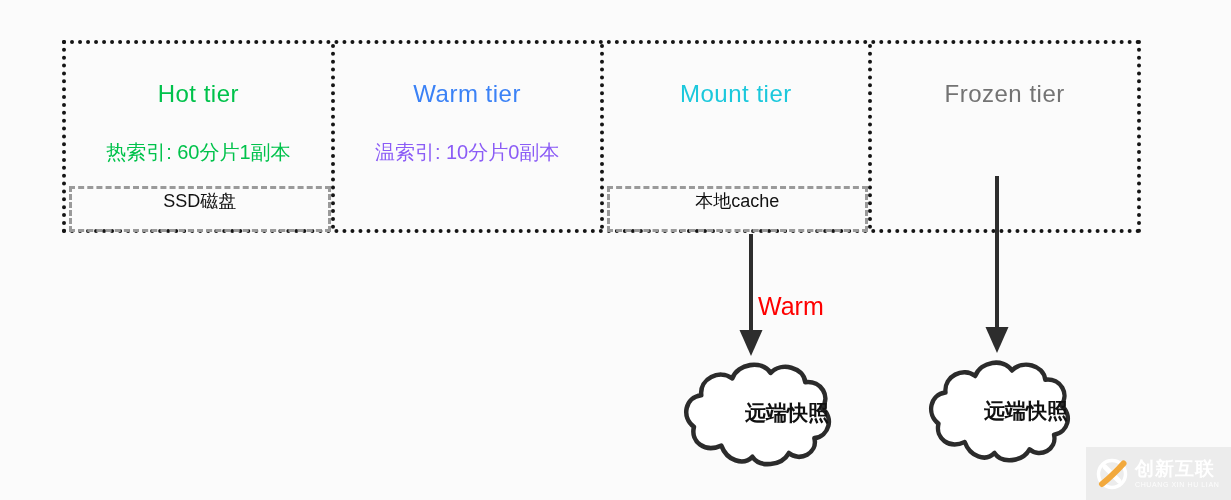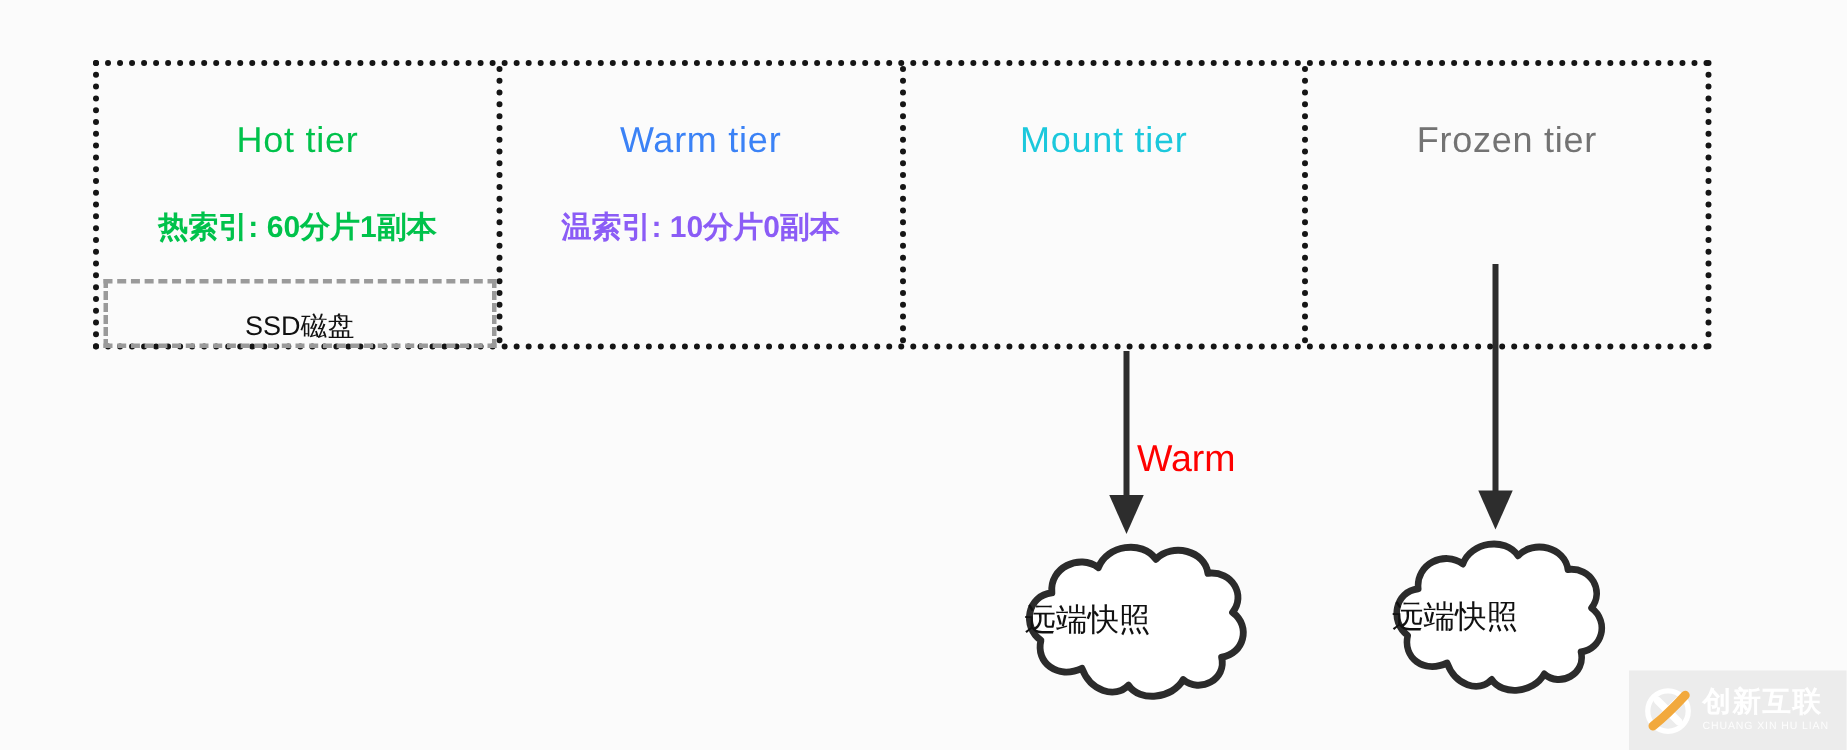--- a/index.html
+++ b/index.html
@@ -30,34 +30,34 @@
   .tier-title {
     margin-top: 36px;
     font-size: 24px;
     font-weight: 500;
     letter-spacing: 0.5px;
     line-height: 28px;
   }
   .tier-subtitle {
     margin-top: 31px;
     font-size: 20px;
-    font-weight: 700;
+    font-weight: 400;
     line-height: 26px;
     white-space: nowrap;
   }
   .tier-subtitle.plain { font-weight: 400; letter-spacing: -0.5px; }
 
   .disk-box {
     position: absolute;
     left: 3px; right: 0px; bottom: -3px;
     height: 46px;
     border: 3px dashed #9a9a9a;
     background: transparent;
     display: flex;
-    align-items: flex-end;
+    align-items: flex-start;
     justify-content: center;
   }
   .disk-label {
     font-size: 18px;
     font-weight: 500;
     color: #111;
   }
 
   
   .overlay {
@@ -70,23 +70,23 @@
   
   .mount-label {
     position: absolute;
     left: 758px; top: 292px;
     font-size: 25px;
     font-weight: 500;
   }
   .cloud-label {
     position: absolute;
     font-size: 21px;
-    font-weight: 400;
+    font-weight: 700;
     color: #111;
-    text-align: left;
+    text-align: right;
   }
   .cloud-label.c1 { left: 683px; top: 399px; width: 146px; }
   .cloud-label.c2 { left: 928px; top: 397px; width: 140px; }
 
   
   .watermark {
     position: absolute;
     left: 1086px; top: 447px;
     width: 145px; height: 53px;
     background: #ececec;
@@ -123,20 +123,23 @@
     </div>
   </section>
 
   <section class="tier divided">
     <div class="tier-title" style="color: #3b82f6;">Warm tier</div>
     <div class="tier-subtitle" style="color: #8b5cf6;">温索引: 10分片0副本</div>
   </section>
 
   <section class="tier divided">
     <div class="tier-title" style="color: rgb(27, 200, 220);">Mount tier</div>
+    <div class="disk-box">
+      <span class="disk-label">本地cache</span>
+    </div>
   </section>
 
   <section class="tier">
     <div class="tier-title" style="color: #737373;">Frozen tier</div>
   </section>
 
 </div>
 
 <svg class="overlay" viewBox="0 0 1231 500" xmlns="http://www.w3.org/2000/svg">
 

